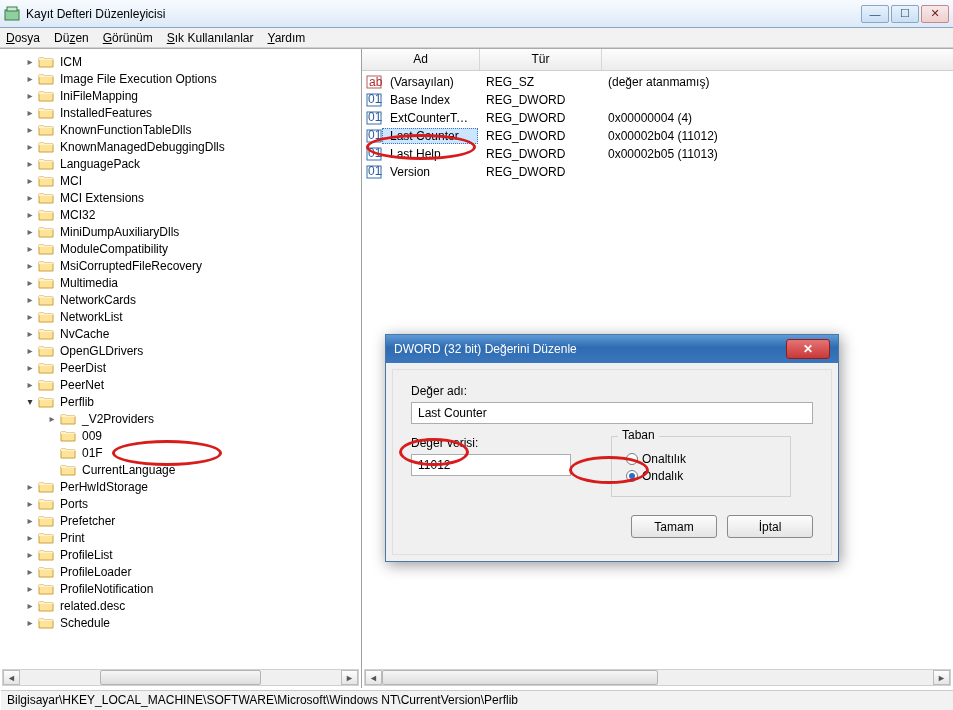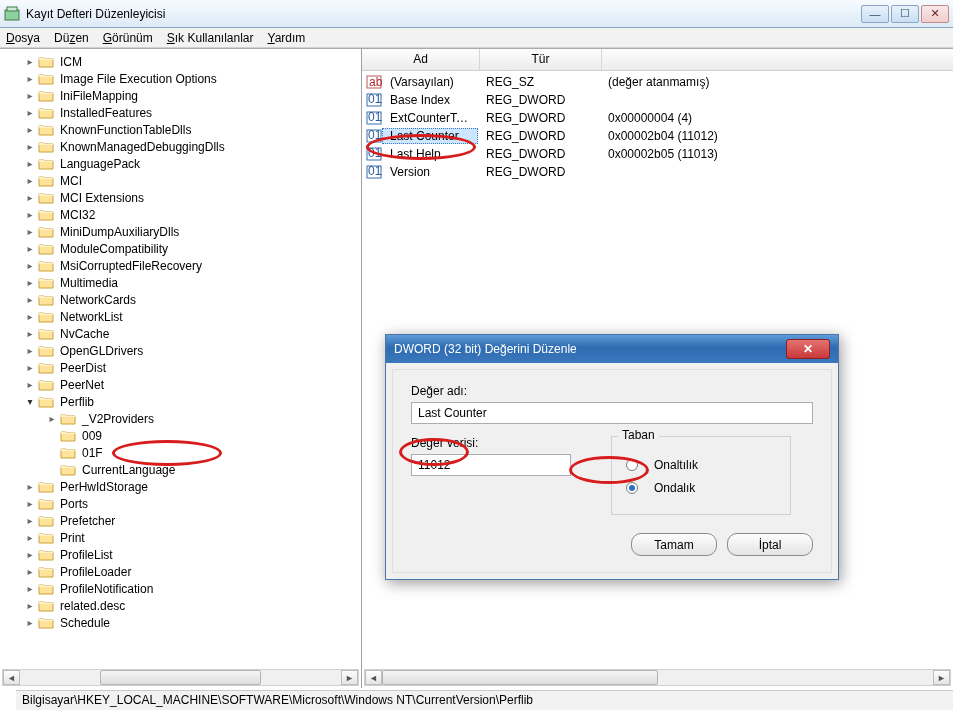--- a/index.html
+++ b/index.html
@@ -40,21 +40,21 @@
 .list-body { flex: 1; overflow: hidden; padding-top:2px; }
 .list-row { display: flex; height: 18px; align-items: center; }
 .list-row .cell { padding: 0 8px; overflow: hidden; text-overflow: ellipsis; white-space: nowrap; }
 .val-icon { width:16px; height:16px; margin-left:4px; display:inline-flex; align-items:center; justify-content:center; flex-shrink:0; }
 .list-row .name { width:96px; }
 .list-row .type { width:122px; }
 .list-row .data { flex:1; }
 .list-row.selected .name { background:#cde6ff; border: 1px dotted #3a78c2; padding: 0 7px; }
 
 
-.statusbar { position: absolute; bottom: 0; left: 16px; right: 0; height: 20px; background: #f2f2f2; border-top: 1px solid #cacaca; padding: 2px 6px; }
+.statusbar { position: absolute; bottom: 0; left: 1px; right: 0; height: 20px; background: #f2f2f2; border-top: 1px solid #cacaca; padding: 2px 6px; }
 
 
 .hscroll { position: absolute; bottom: 2px; left: 2px; right: 2px; height: 17px; background: #f0f0f0; border: 1px solid #d0d0d0; display:flex; align-items:center; }
 .hscroll .sbtn { width:17px; height:15px; background:linear-gradient(#fdfdfd,#e5e5e5); border:1px solid #bcbcbc; display:flex;align-items:center;justify-content:center;font-size:9px;color:#555;cursor:pointer;}
 .hscroll .track { flex:1; position:relative; height:15px;}
 .hscroll .thumb { position:absolute; top:0; height:15px; background:linear-gradient(#f6f6f6,#dedede); border:1px solid #b3b3b3; border-radius:2px;}
 .right-pane .hscroll .thumb{ left:0; width:50%;}
 .left-pane .hscroll .thumb{ left:25%; width:50%;}
 
 
@@ -63,25 +63,25 @@
 .dialog .dlg-title .t { flex:1; }
 .dialog .dlg-close { width: 44px; height: 20px; background: linear-gradient(#e57373,#c93838); border:1px solid #8a2020; border-radius:3px; display:flex;align-items:center;justify-content:center;color:#fff;font-weight:bold;cursor:pointer;}
 .dialog .dlg-body { padding: 14px 18px 16px 18px; border:1px solid #dfdfdf; margin:6px; background:#f0f0f0; position:relative;}
 .dlg-body label.block { display:block; margin-bottom:4px; }
 .dlg-body input[type=text] { width: 100%; height: 22px; border:1px solid #abadb3; padding:2px 6px; background:#fff; }
 .dlg-body input[type=text][readonly]{ background:#fff; }
 .row2 { display:flex; gap: 40px; margin-top: 12px;}
 .row2 .left { flex:0 0 160px;}
 .fieldset { border:1px solid #d0d0d0; padding:12px 14px 10px 14px; position:relative; width: 180px;}
 .fieldset .legend { position:absolute; top:-9px; left:6px; background:#f0f0f0; padding:0 4px;}
-.radio-row { display:flex; align-items:center; gap:16px; margin:9px 0; cursor:pointer;}
+.radio-row { display:flex; align-items:center; gap:4px; margin:3px 0; cursor:pointer;}
 .radio-dot { width:12px;height:12px;border:1px solid #7a7a7a;border-radius:50%;display:inline-flex;align-items:center;justify-content:center;background:#fff;}
 .radio-dot.sel::after{content:"";width:6px;height:6px;background:#2a6fc9;border-radius:50%;}
 .dlg-btns { display:flex; justify-content:flex-end; gap:10px; margin-top:18px;}
-.dlg-btn { width:86px; height:23px; background:linear-gradient(#fdfdfd,#e4e4e4); border:1px solid #8a8a8a; border-radius:10px; cursor:pointer;}
+.dlg-btn { width:86px; height:23px; background:linear-gradient(#fdfdfd,#e4e4e4); border:1px solid #8a8a8a; border-radius:3px; cursor:pointer;}
 
 
 .anno { position:absolute; border:3px solid #d81b1b; border-radius:50%; pointer-events:none; }
 
 
 svg { display:block; }
 </style>
 </head>
 <body>
 

